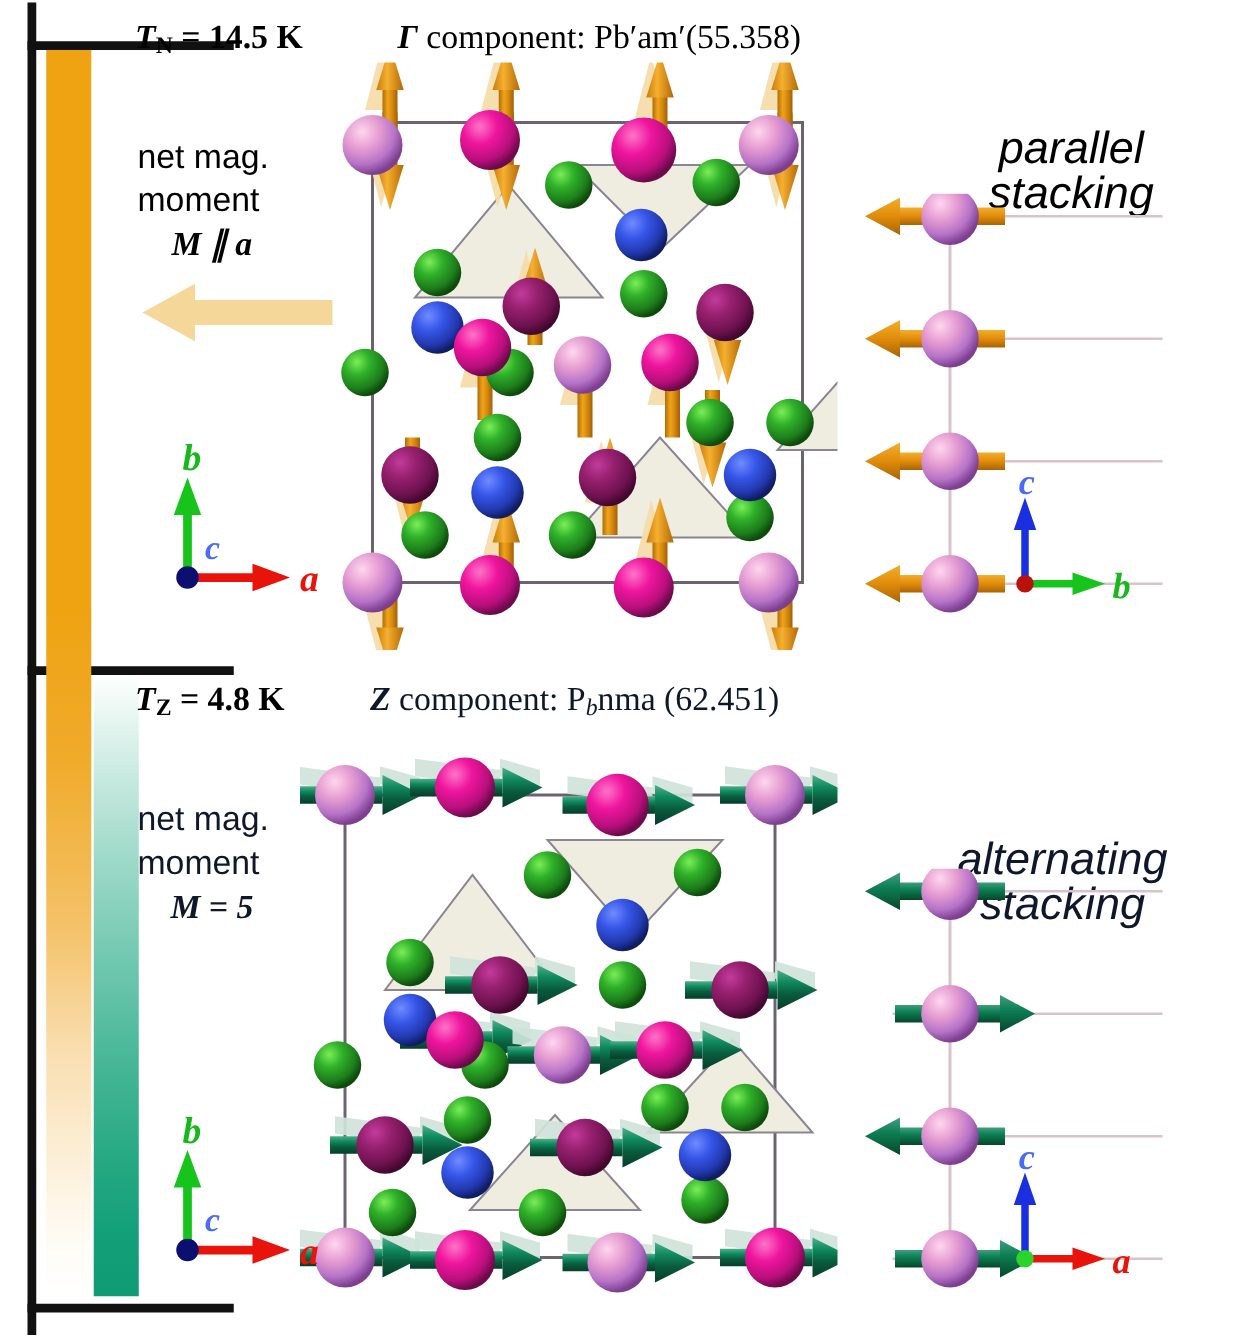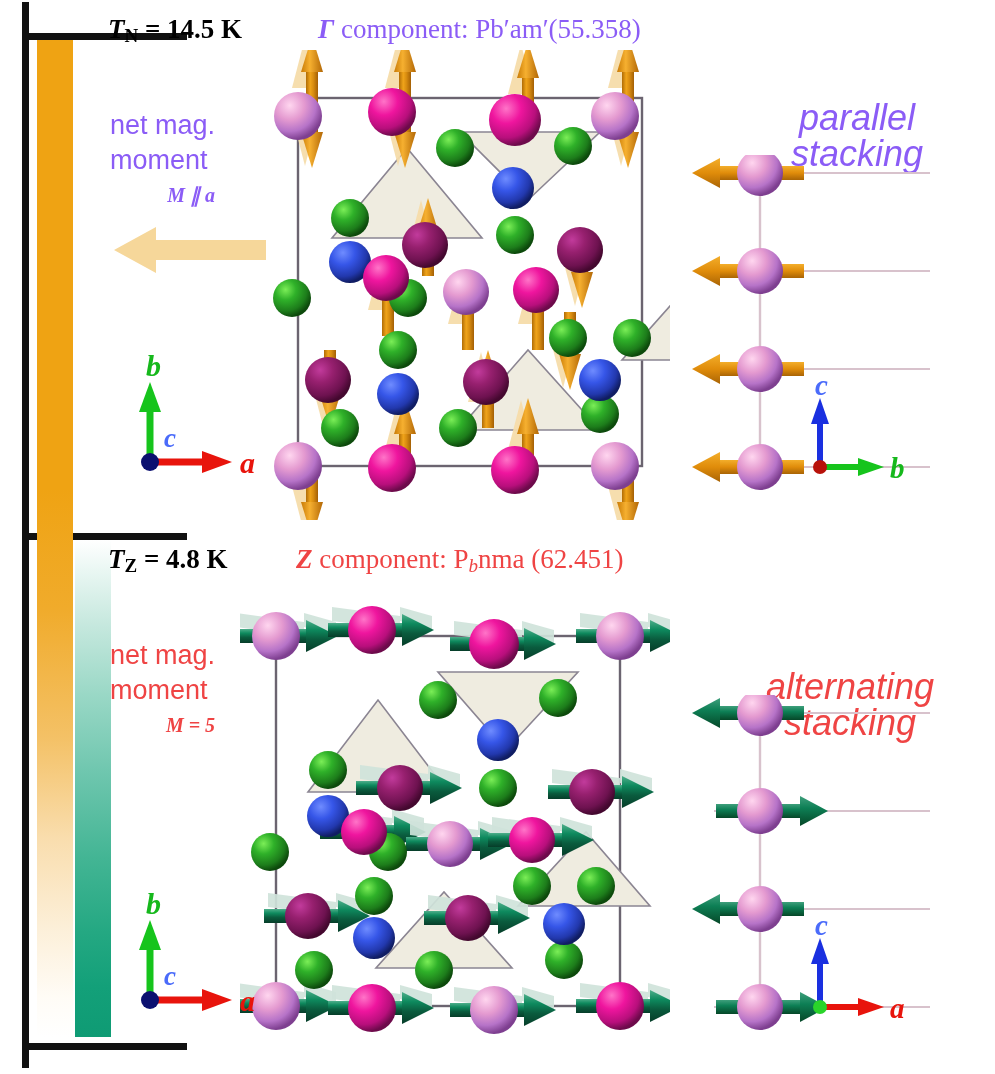--- a/index.html
+++ b/index.html
@@ -25,27 +25,27 @@
   
   .heading{position:absolute;white-space:nowrap;}
   .h-temp{font-family:"Liberation Serif",serif;font-weight:bold;font-style:italic;
           font-size:27px;color:#000;}
   .h-temp .sub{font-size:19px;font-style:normal;vertical-align:-4px;}
   .h-temp .up{font-style:normal;}
   .h-comp{font-family:"Liberation Serif",serif;font-size:27px;}
   .h-comp .gsym{font-weight:bold;font-style:italic;}
   .h-comp .sub{font-size:19px;font-style:italic;vertical-align:-4px;}
 
-  .t-orange{color:#8b5cf6;}
-  .t-teal{color:#ef4444;}
+  .t-orange{color:#000000;}
+  .t-teal{color:#0f172a;}
 
   
   .sidelab{position:absolute;font-size:27px;line-height:35px;white-space:nowrap;}
   .sidelab .mline{font-family:"Liberation Serif",serif;font-weight:bold;font-style:italic;
-                  font-size:20px;display:block;text-align:right;padding-left:14px;}
+                  font-size:27px;display:block;text-align:center;padding-left:14px;}
 
   .stacklab{position:absolute;font-style:italic;font-size:36px;line-height:36px;
             text-align:center;white-space:nowrap;}
 
   
   .netarrow{position:absolute;}
 
   
   .canvas{position:absolute;}
 </style>

